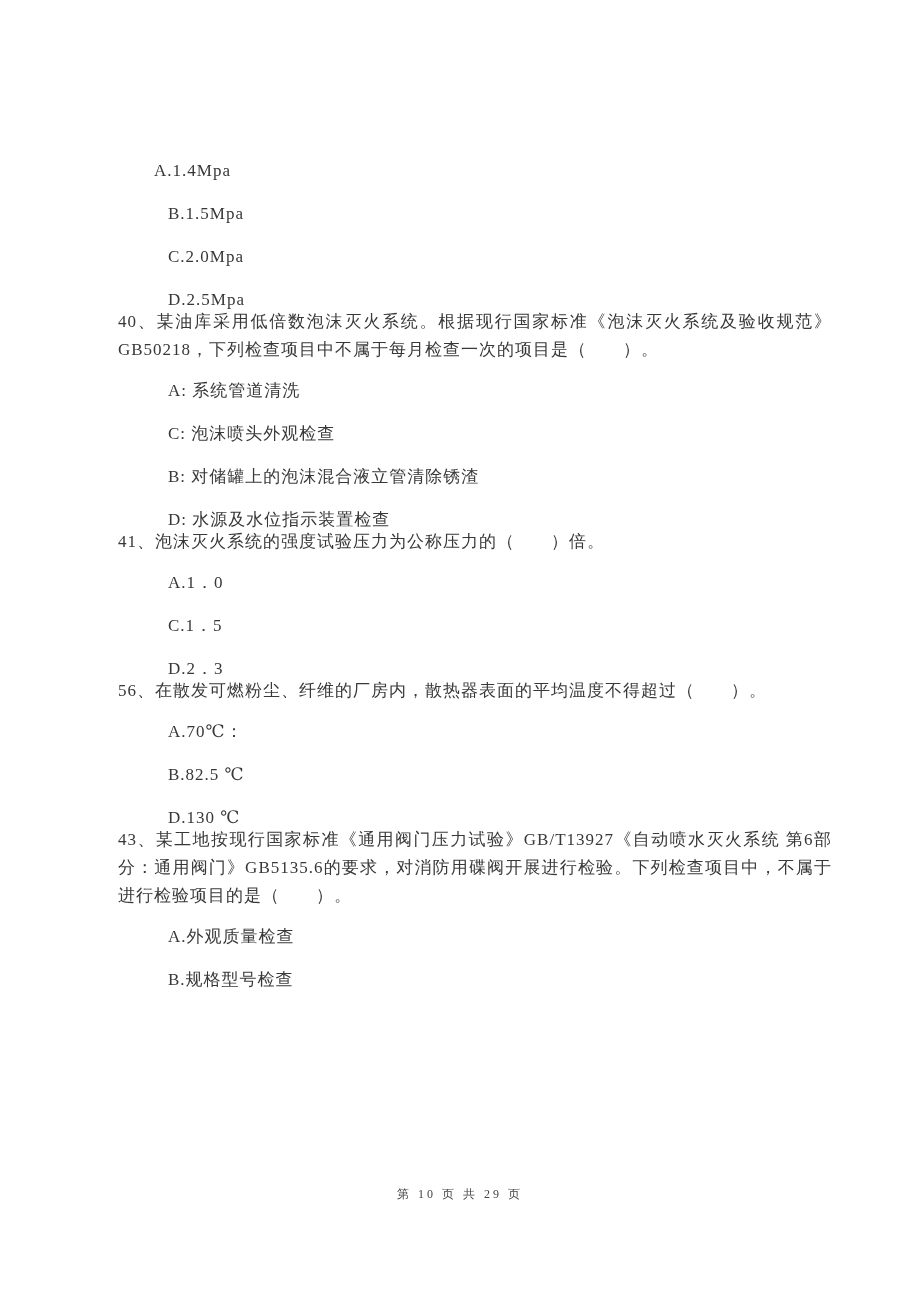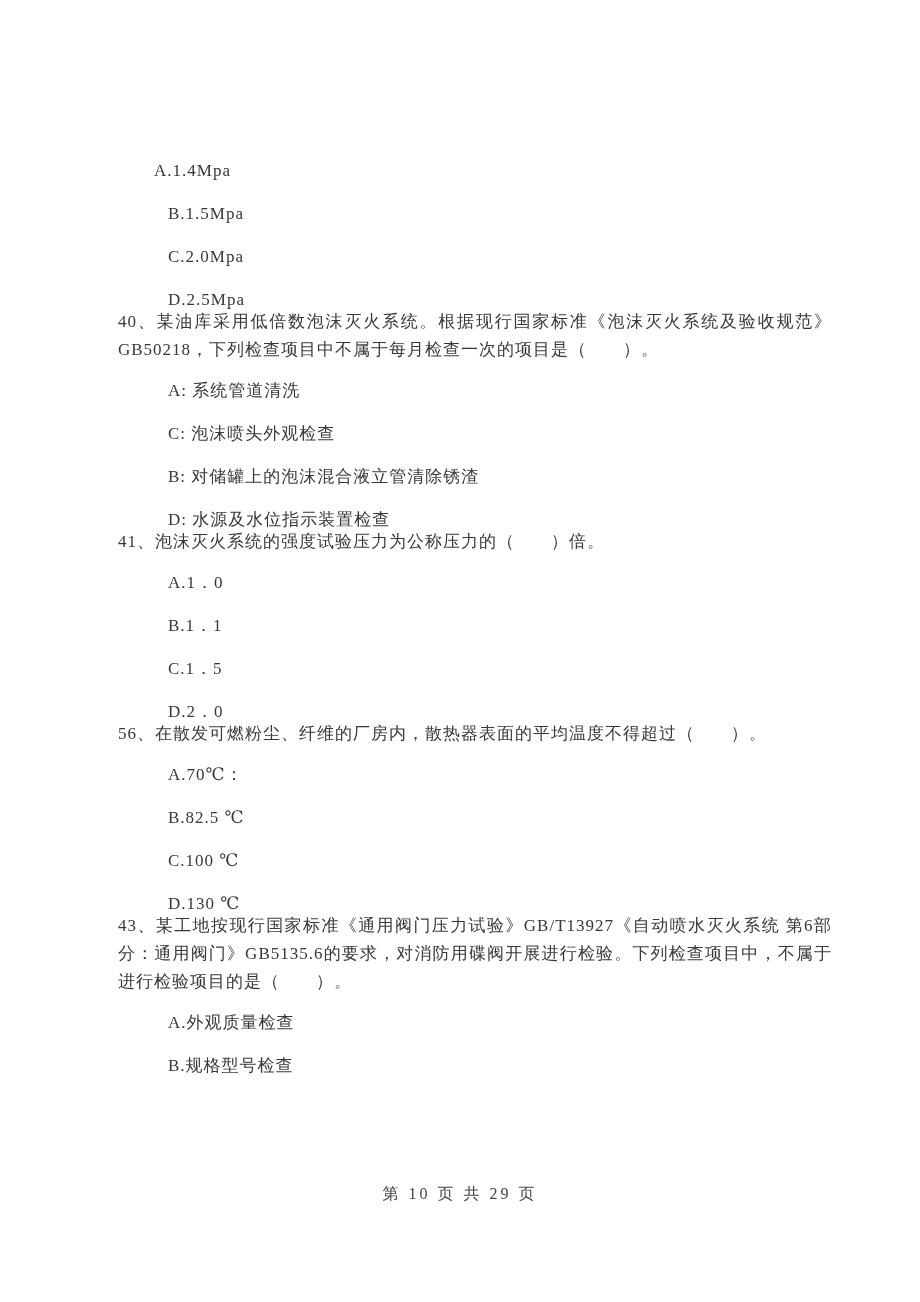--- a/index.html
+++ b/index.html
@@ -45,21 +45,21 @@
   }
   .question .opt.first {
     margin-top: 18px;
   }
   .footer {
     position: absolute;
     top: 1186px;
     left: 0;
     width: 100%;
     text-align: center;
-    font-size: 16px;
+    font-size: 12px;
     line-height: 16px;
     letter-spacing: 3px;
     color: #444444;
   }
 </style>
 </head>
 <body>
 
 <div class="page">
   <div class="content">
@@ -75,30 +75,28 @@
       <p class="qtext">40、某油库采用低倍数泡沫灭火系统。根据现行国家标准《泡沫灭火系统及验收规范》GB50218，下列检查项目中不属于每月检查一次的项目是（　　）。</p>
       <div class="opt first">A: 系统管道清洗</div>
       <div class="opt">C: 泡沫喷头外观检查</div>
       <div class="opt">B: 对储罐上的泡沫混合液立管清除锈渣</div>
       <div class="opt">D: 水源及水位指示装置检查</div>
     </div>
 
     <div class="question">
       <p class="qtext">41、泡沫灭火系统的强度试验压力为公称压力的（　　）倍。</p>
       <div class="opt first">A.1．0</div>
-      <div class="opt">B.1．1</div>
       <div class="opt">C.1．5</div>
-      <div class="opt">D.2．0</div>
+      <div class="opt">D.2．3</div>
     </div>
 
     <div class="question">
       <p class="qtext">56、在散发可燃粉尘、纤维的厂房内，散热器表面的平均温度不得超过（　　）。</p>
       <div class="opt first">A.70℃：</div>
       <div class="opt">B.82.5 ℃</div>
-      <div class="opt">C.100 ℃</div>
       <div class="opt">D.130 ℃</div>
     </div>
 
     <div class="question">
       <p class="qtext">43、某工地按现行国家标准《通用阀门压力试验》GB/T13927《自动喷水灭火系统 第6部分：通用阀门》GB5135.6的要求，对消防用碟阀开展进行检验。下列检查项目中，不属于进行检验项目的是（　　）。</p>
       <div class="opt first">A.外观质量检查</div>
       <div class="opt">B.规格型号检查</div>
     </div>
 
   </div>

